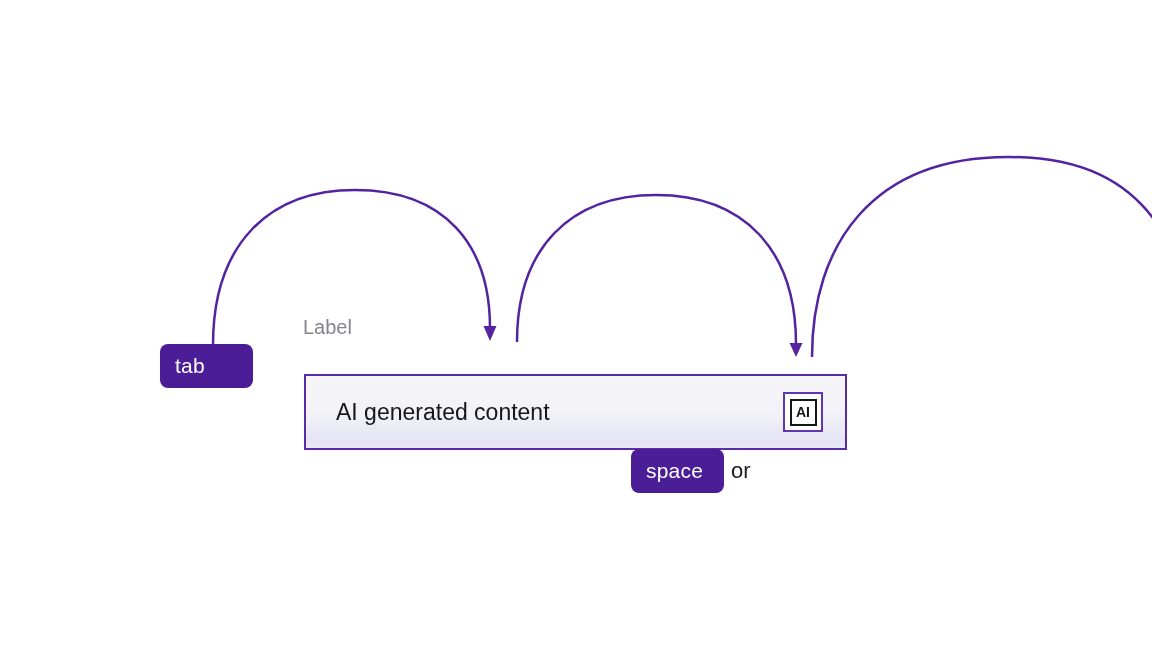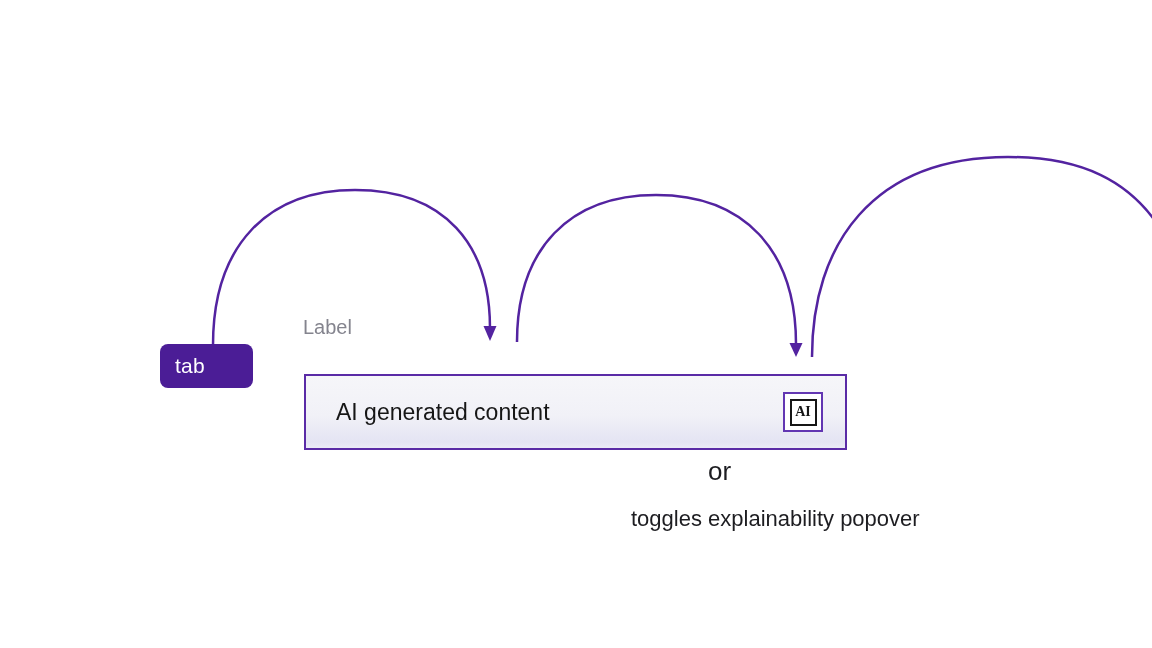--- a/index.html
+++ b/index.html
@@ -43,26 +43,26 @@
     padding-left: 15px;
     box-sizing: border-box;
     font-size: 21px;
     letter-spacing: 0.2px;
   }
   .key-tab   { left: 160px; top: 344px; width: 93px; }
   .key-space { left: 631px; top: 449px; width: 93px; }
   .key-enter { left: 761px; top: 449px; width: 91px; }
   .or-text {
     position: absolute;
-    left: 708px;
+    left: 731px;
     top: 449px;
     height: 44px;
     display: flex;
     align-items: center;
-    font-size: 26px;
+    font-size: 22px;
     color: var(--caption-text, #1d1d21);
   }
   .field-label {
     position: absolute;
     left: 303px;
     top: 316px;
     font-size: 20px;
     color: var(--label-text, #84848e);
   }
   .ai-field {
@@ -101,21 +101,21 @@
     justify-content: center;
   }
   .ai-badge-inner {
     width: 27px;
     height: 27px;
     box-sizing: border-box;
     border: 2px solid var(--badge-inner-border, #161616);
     display: flex;
     align-items: center;
     justify-content: center;
-    font-family: Liberation Serif, serif;
+    font-family: Liberation Sans, sans-serif;
     font-weight: bold;
     font-size: 14px;
     color: var(--badge-inner-border, #161616);
     background: #ffffff;
   }
   .caption {
     position: absolute;
     left: 631px;
     top: 506px;
     font-size: 22px;
@@ -147,19 +147,21 @@
 
   <div class="field-label">Label</div>
 
   <div class="ai-field">
     <span class="ai-field-text">AI generated content</span>
     <div class="ai-badge">
       <div class="ai-badge-inner">AI</div>
     </div>
   </div>
 
+  <div class="key key-space">
+    <span>space</span>
+  </div>
 
   <div class="or-text">or</div>
 
 
-  <div class="caption">toggles explainability popover</div>
 
 </div>
 
 </body></html>

